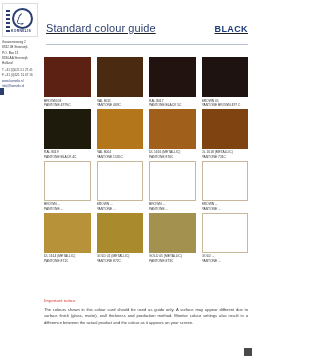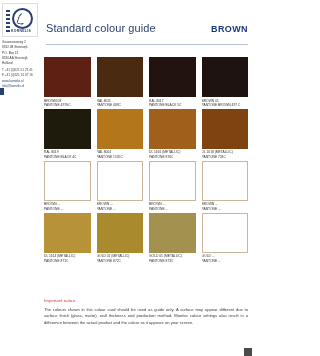--- a/index.html
+++ b/index.html
@@ -51,21 +51,21 @@
   .addr .web { color:#2c3f72; }
   .addr .mail { color:#2c3f72; }
   .addr .sp { height:1.6px; }
 
   .blue-tab {
     position:absolute; left:0; top:88px; width:4px; height:7px; background:#2c3f72;
   }
 
   
   .header { position:absolute; left:46px; top:22px; width:202px; }
-  .header-row { display:flex; align-items:baseline; justify-content:space-between; }
+  .header-row { display:flex; align-items:baseline; justify-content:space-between;text-decoration:underline; }
   .title { font-size:11px; color:#2c3f72; letter-spacing:0.1px; }
   .family { font-size:9px; color:#1b3a7a; font-weight:bold; letter-spacing:0.4px; }
   .rule {
     position:absolute; left:46px; top:44px; width:202px; height:0.6px;
     background:#b9c2d4;
   }
 
   
   .grid {
     position:absolute; left:44px; top:57px; width:204px;
@@ -133,21 +133,21 @@
       <div class="web">www.kornelis.nl</div>
       <div class="mail">info@kornelis.nl</div>
     </div>
 
     <div class="blue-tab"></div>
   </div>
 
   <div class="header">
     <div class="header-row">
       <div class="title">Standard colour guide</div>
-      <div class="family">BROWN</div>
+      <div class="family">BLACK</div>
     </div>
   </div>
   <div class="rule"></div>
 
   <div class="grid" id="swatch-grid">
       <div class="cell">
         <div class="chip" style="background: rgb(92, 33, 19);"></div>
         <div class="labels">
           <div class="lab">BROWN 08</div>
           <div class="lab">PANTONE 497SC</div>

